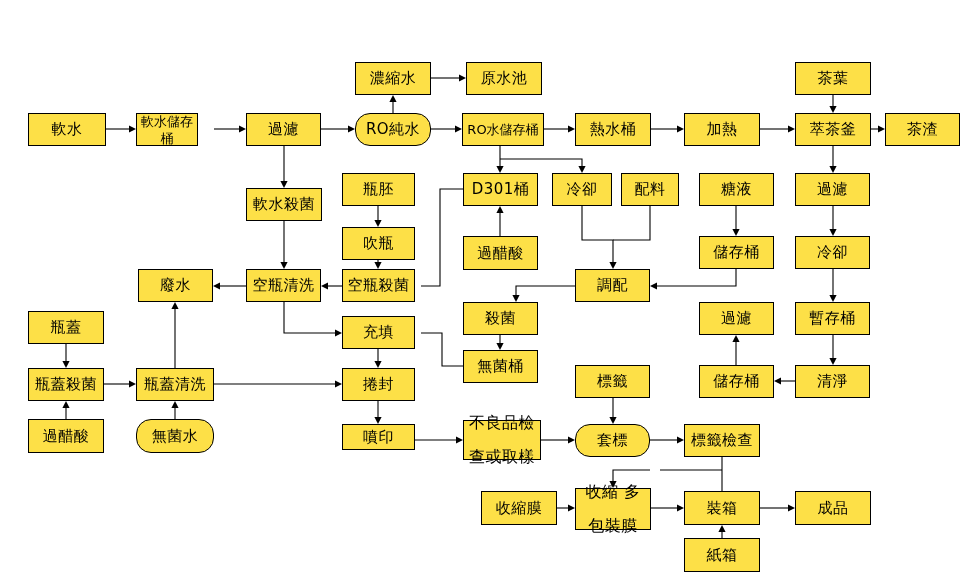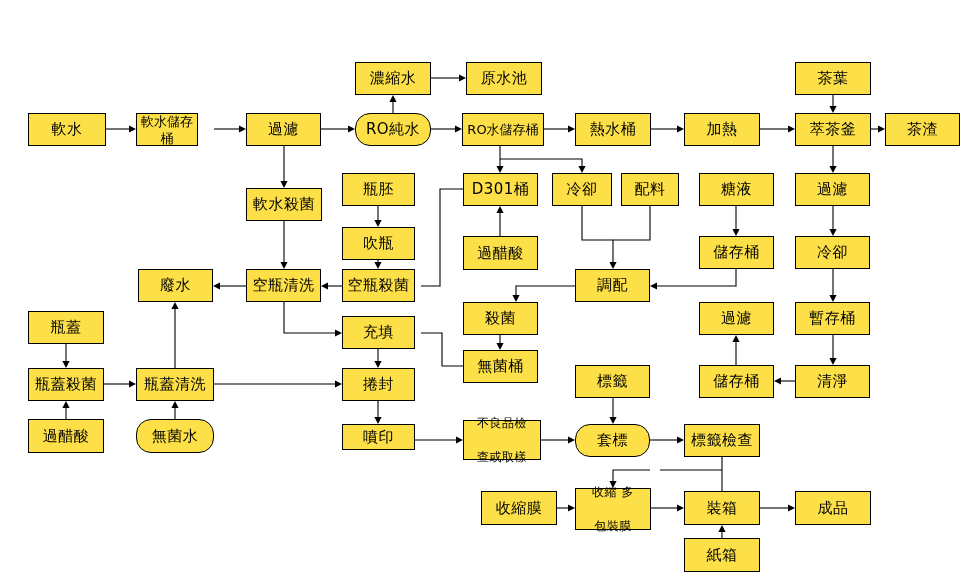--- a/index.html
+++ b/index.html
@@ -5,21 +5,21 @@
   html,body{margin:0;padding:0;background:#ffffff;}
   body{width:970px;height:579px;position:relative;overflow:hidden;
        font-family:"DejaVu Sans","Liberation Sans",sans-serif;}
   #page-title{position:absolute;left:26px;top:19px;font-size:17px;color:#3c3c3c;
        letter-spacing:1px;white-space:nowrap;}
   #chart-root{position:absolute;left:0;top:0;width:970px;height:579px;}
   .node-box{position:absolute;box-sizing:border-box;border:1px solid #000000;
        background:#fde047;display:flex;align-items:center;justify-content:center;
        text-align:center;color:#000000;font-size:15px;line-height:17px;
        letter-spacing:0.5px;}
-  .node-box.two-line{line-height:18px;font-size:12px;gap:16px;}
+  .node-box.two-line{line-height:18px;font-size:16px;gap:16px;}
   .node-box.narrow-text{font-size:13px;letter-spacing:0px;}
   svg.edges{position:absolute;left:0;top:0;width:970px;height:579px;
        pointer-events:none;overflow:visible;}
   svg.edges path{fill:none;stroke:#000000;stroke-width:1.1;}
   svg.edges polygon{fill:#000000;}
 </style>
 </head>
 <body>
 
 <div id="chart-root">

